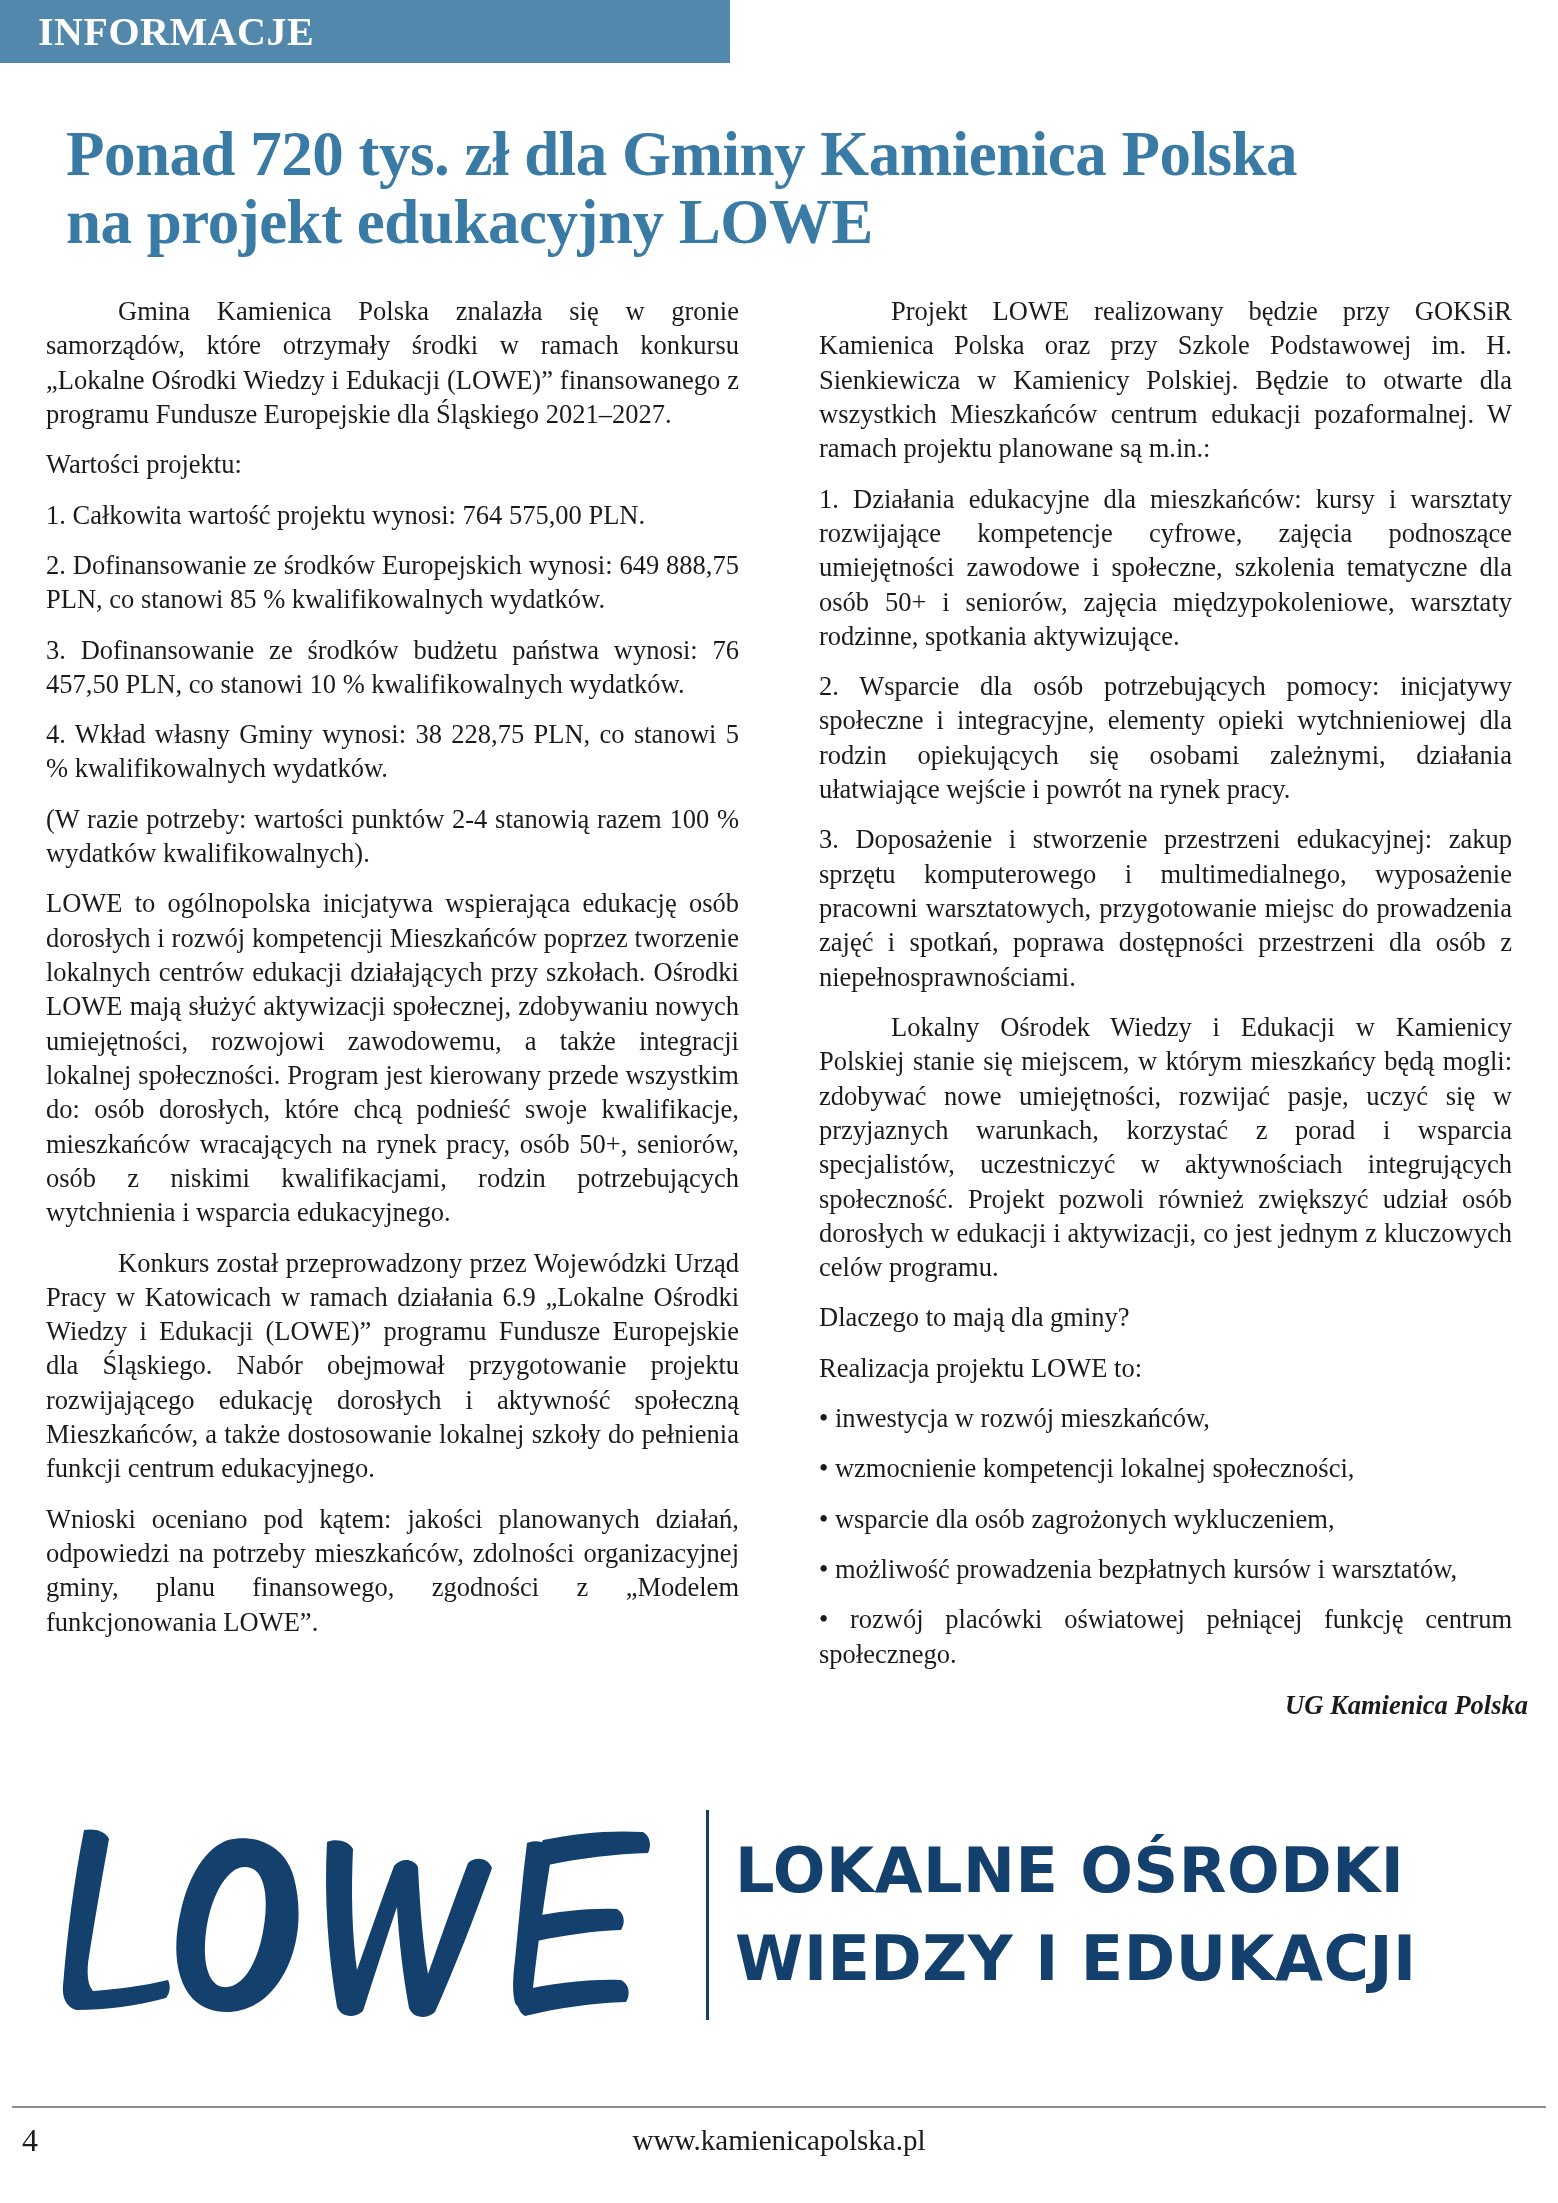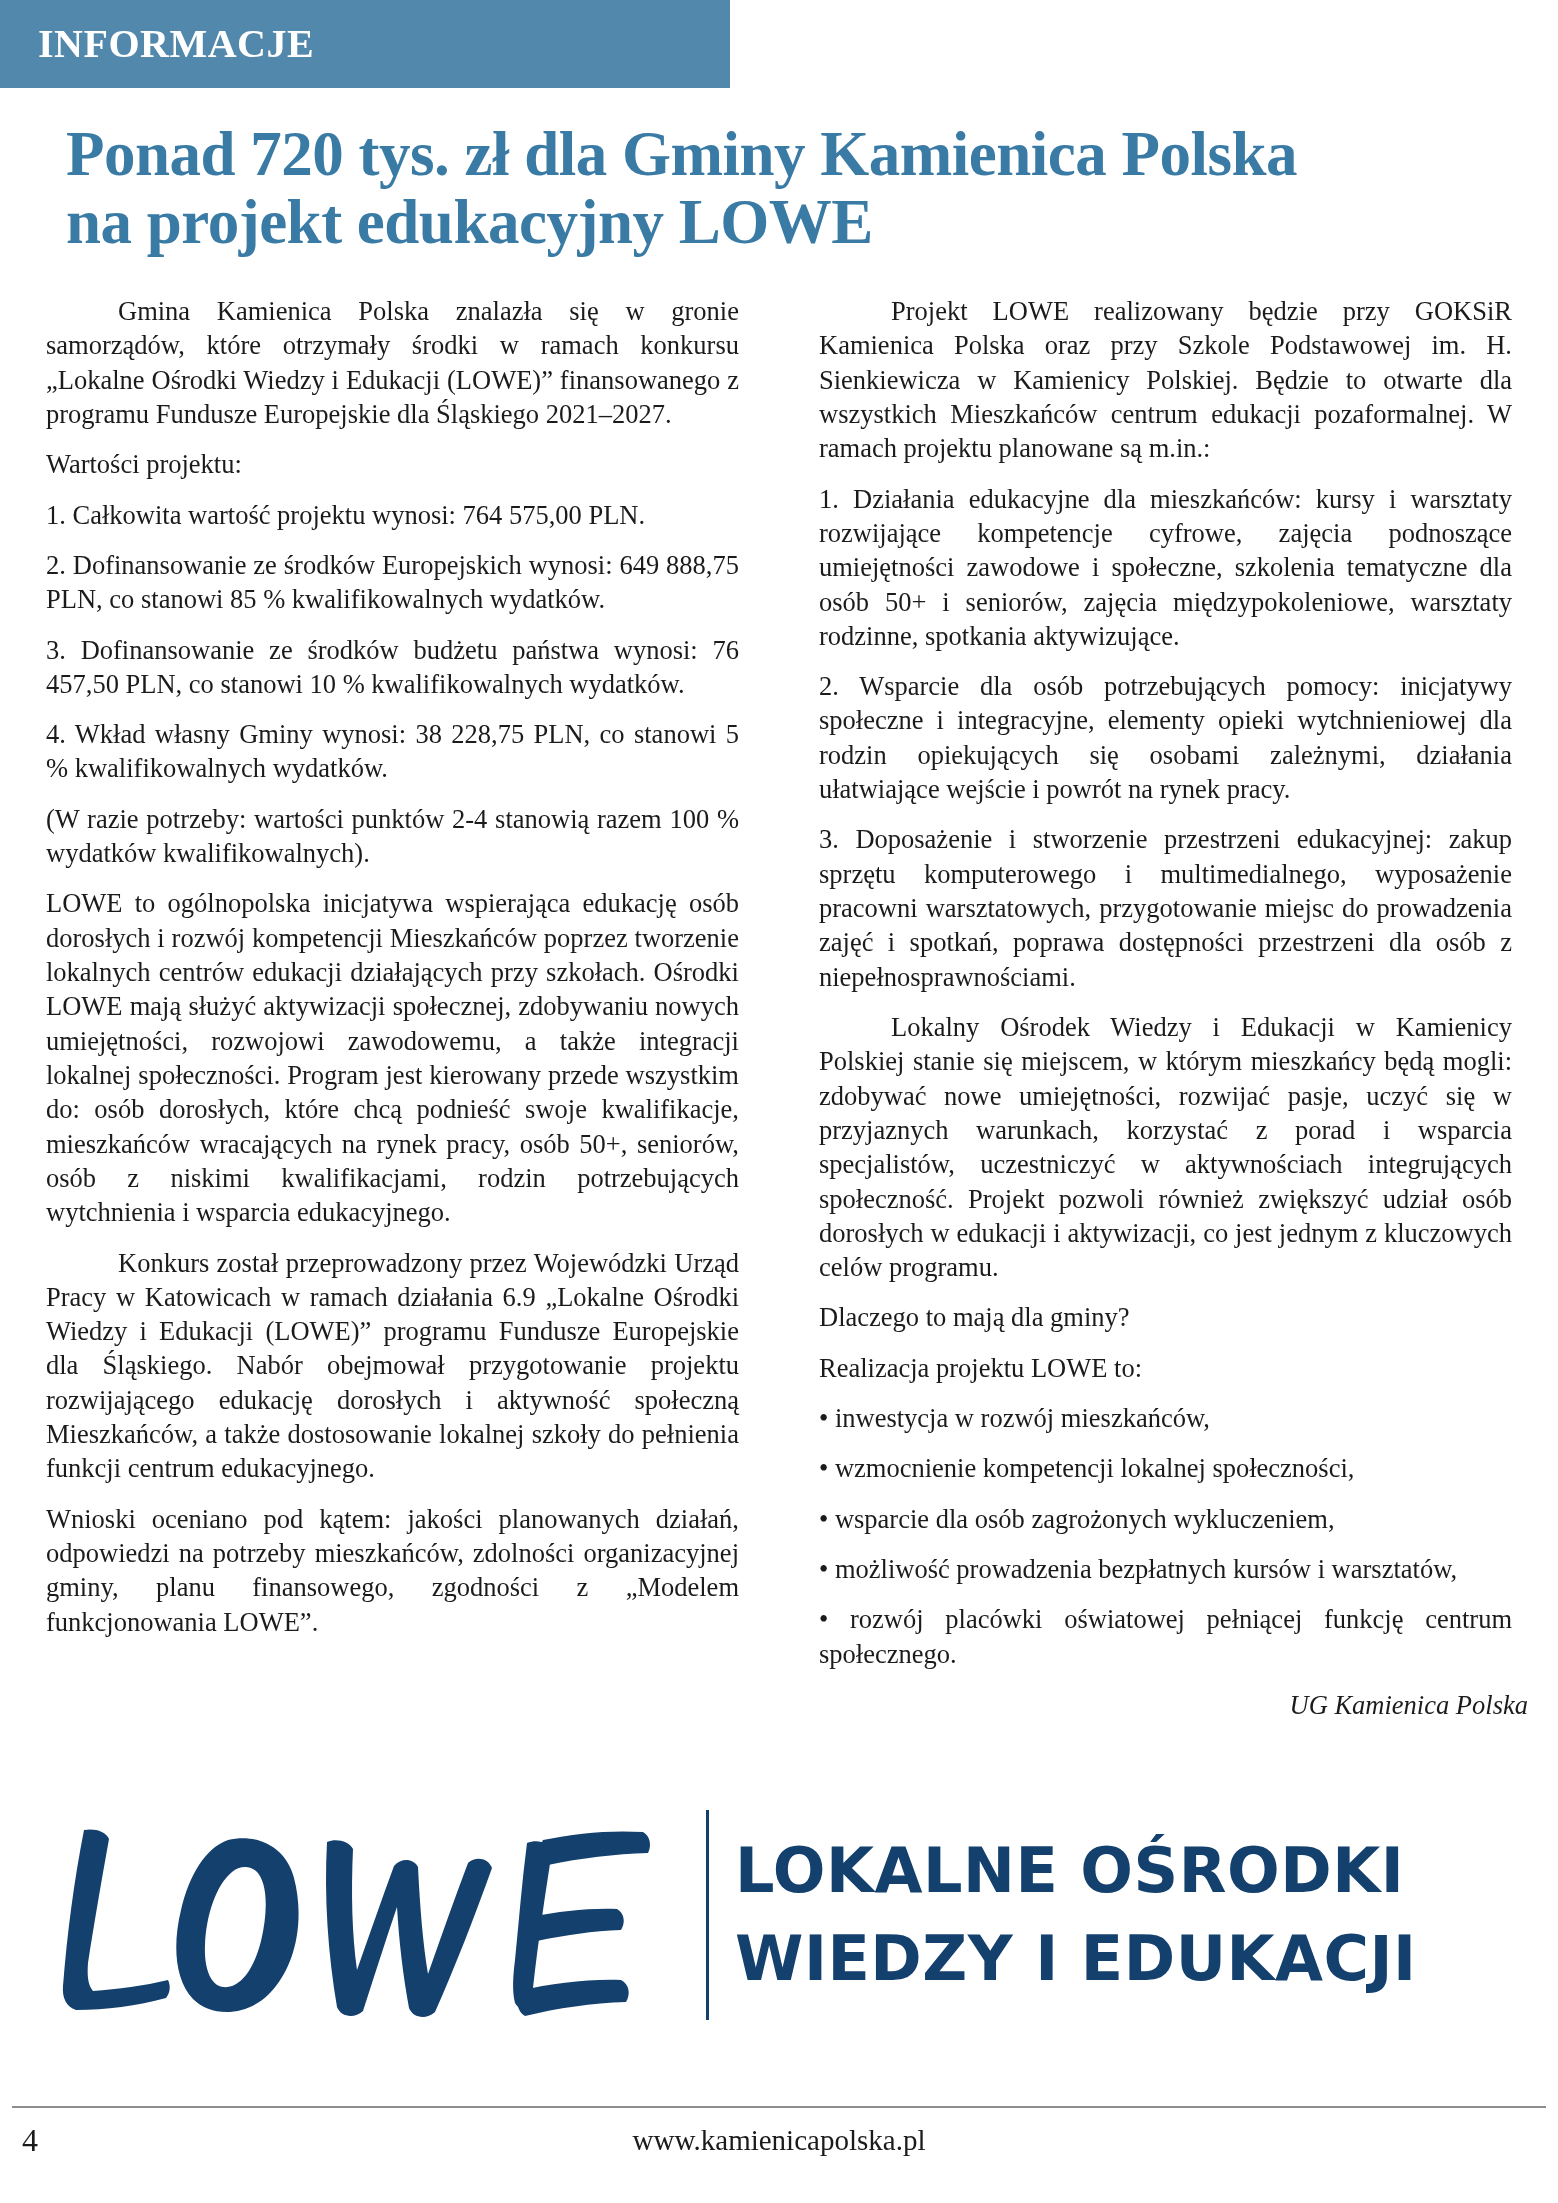--- a/index.html
+++ b/index.html
@@ -16,21 +16,21 @@
     color: #1b1b1b;
     overflow: hidden;
   }
 
   
   .section-bar {
     position: absolute;
     left: 0;
     top: 0;
     width: 730px;
-    height: 88px;
+    height: 63px;
     background: #5288ab;
     display: flex;
     align-items: center;
   }
   .section-bar .label {
     color: #ffffff;
     font-family: "Liberation Serif", "DejaVu Serif", serif;
     font-weight: bold;
     font-size: 40px;
     letter-spacing: 0.5px;
@@ -78,20 +78,21 @@
     text-indent: 72px;
   }
   .col p.no-just {
     text-align: left;
   }
   .signature {
     display: block;
     text-align: right;
     font-style: italic;
     margin-top: 17px;
+    font-weight: bold;
   }
 
   
   .logo-block {
     position: absolute;
     left: 40px;
     top: 1795px;
     width: 1480px;
     height: 240px;
     display: flex;

